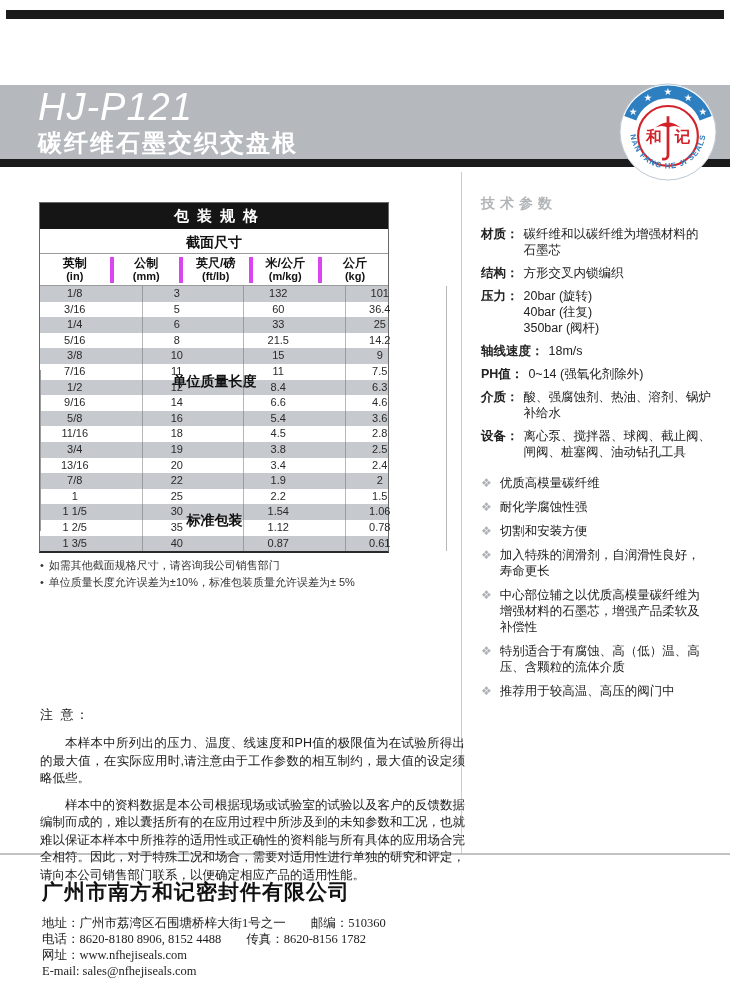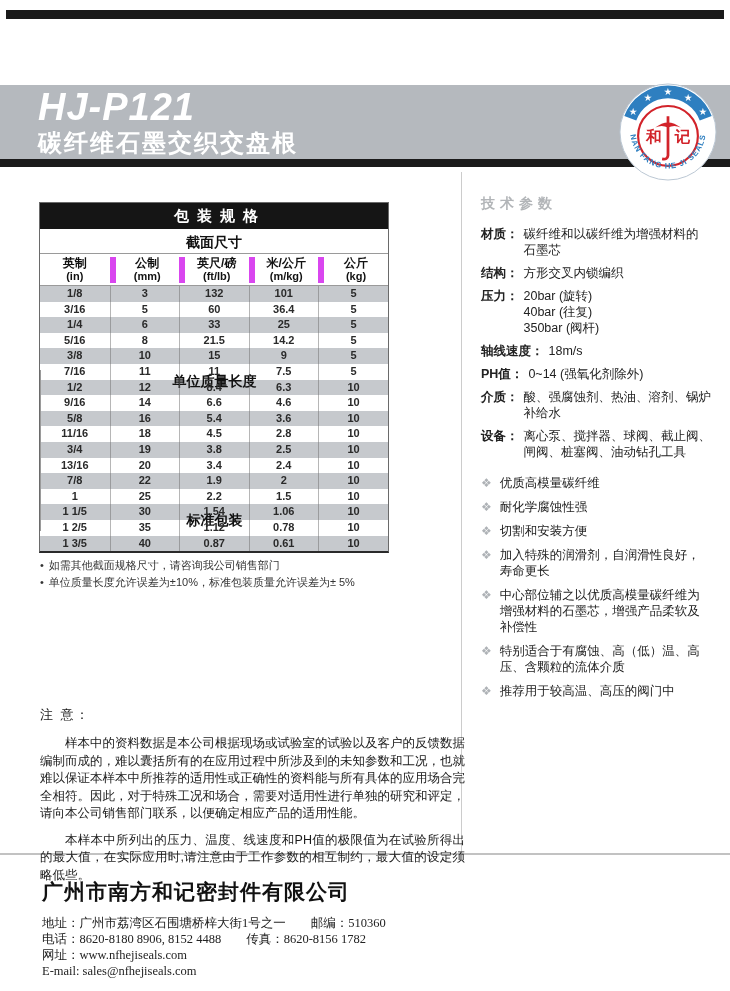--- a/index.html
+++ b/index.html
@@ -6,44 +6,44 @@
   html,body { background:#e8e8e8; }
   body { font-family:"Liberation Sans", sans-serif; }
   #page { position:relative; width:730px; height:991px; background:#ffffff; margin:0 auto; overflow:hidden; }
 
   
   .top-rule { position:absolute; left:6px; right:6px; top:10px; height:9px; background:#1a1a1a; }
 
   
   .banner { position:absolute; left:0; top:85px; width:730px; height:74px; background:#b5b9be; }
   .banner-strip { position:absolute; left:0; top:159px; width:730px; height:8px; background:#1b1b1b; }
-  .product-code { position:absolute; left:38px; top:86px; font-size:38px; font-weight:bold; font-style:italic; color:#ffffff; letter-spacing:1px; }
+  .product-code { position:absolute; left:38px; top:86px; font-size:38px; font-weight:normal; font-style:italic; color:#ffffff; letter-spacing:1px; }
   .product-name { position:absolute; left:38px; top:127px; font-size:24px; font-weight:bold; color:#ffffff; letter-spacing:2px; }
 
   
   .logo { position:absolute; left:619px; top:83px; width:98px; height:98px; }
 
   
   .v-divider { position:absolute; left:461px; top:172px; width:1px; height:681px; background:#cccccc; }
   .h-divider { position:absolute; left:0; top:853px; width:730px; height:2px; background:#c2c2c2; }
 
   
   .table-wrap { position:absolute; left:39px; top:202px; width:350px; border:1px solid #6a6a6a; border-bottom:2px solid #2a2a2a; background:#fff; }
   .t-title { height:26px; line-height:26px; background:#151515; color:#ffffff; text-align:center; font-size:15px; font-weight:bold; letter-spacing:8px; padding-left:12px; margin-bottom:2px; }
   .t-groups { display:flex; border-bottom:1px solid #9a9a9a; height:23px; line-height:22px; text-align:center; font-size:14px; font-weight:bold; color:#111;flex-direction:column; }
   .t-group { flex:0 0 139px; }
   .t-group:nth-of-type(3) { flex:1 1 auto; }
   .t-group + .t-group { border-left:1px solid #9a9a9a; }
   .t-subs { display:flex; border-bottom:1px solid #9a9a9a; text-align:center; padding:3px 0 2px; color:#111; }
   .t-sub { flex:0 0 69.5px; }
   .t-sub:nth-of-type(5) { flex:1 1 auto; }
-  .t-sub + .t-sub { border-left:6px solid #d946ef; }
+  .t-sub + .t-sub { border-left:4px solid #d946ef; }
   .t-sub .main { font-size:12px; font-weight:bold; line-height:13px; }
   .t-sub .sub { font-size:11px; font-weight:bold; line-height:13px; }
-  .t-row { display:flex; height:15.6px; line-height:15.6px; font-size:11px; font-weight:bold; text-align:center; color:#2a2a2a; background:#ffffff; }
+  .t-row { display:flex; height:15.6px; line-height:15.6px; font-size:11px; font-weight:normal; text-align:center; color:#2a2a2a; background:#ffffff;gap:32px; }
   .t-row:nth-of-type(odd) { background:#c6c9cd; }
   .t-cell { flex:0 0 69.5px; overflow:hidden; }
   .t-cell:nth-of-type(5) { flex:1 1 auto; }
   .t-cell + .t-cell { border-left:1px solid rgba(110,110,110,0.5); }
 
   
   .footnotes { position:absolute; left:40px; top:557px; font-size:11px; color:#333333; line-height:17px; }
   .footnote-item { display:flex; }
   .footnote-bullet { margin-right:5px; }
 
@@ -375,22 +375,22 @@
           <span class="feature-icon">❖</span>
           <span class="feature-text">推荐用于较高温、高压的阀门中</span>
         </div>
       </div>
   </div>
 
   <div class="notice">
     <div class="notice-heading">注 意：</div>
     <div>
 
-    <div class="notice-para">样本中的资料数据是本公司根据现场或试验室的试验以及客户的反馈数据编制而成的，难以囊括所有的在应用过程中所涉及到的未知参数和工况，也就难以保证本样本中所推荐的适用性或正确性的资料能与所有具体的应用场合完全相符。因此，对于特殊工况和场合，需要对适用性进行单独的研究和评定，请向本公司销售部门联系，以便确定相应产品的适用性能。</div>
-        <div class="notice-para">本样本中所列出的压力、温度、线速度和PH值的极限值为在试验所得出的最大值，在实际应用时,请注意由于工作参数的相互制约，最大值的设定须略低些。</div>
+    <div class="notice-para">本样本中所列出的压力、温度、线速度和PH值的极限值为在试验所得出的最大值，在实际应用时,请注意由于工作参数的相互制约，最大值的设定须略低些。</div>
+        <div class="notice-para">样本中的资料数据是本公司根据现场或试验室的试验以及客户的反馈数据编制而成的，难以囊括所有的在应用过程中所涉及到的未知参数和工况，也就难以保证本样本中所推荐的适用性或正确性的资料能与所有具体的应用场合完全相符。因此，对于特殊工况和场合，需要对适用性进行单独的研究和评定，请向本公司销售部门联系，以便确定相应产品的适用性能。</div>
       </div>
   </div>
 
   <div class="footer">
     <div class="footer-company">广州市南方和记密封件有限公司</div>
     <div>
 
     <div class="footer-line">地址：广州市荔湾区石围塘桥梓大街1号之一　　邮编：510360</div>
         <div class="footer-line">电话：8620-8180 8906, 8152 4488　　传真：8620-8156 1782</div>
         <div class="footer-line">网址：www.nfhejiseals.com</div>

